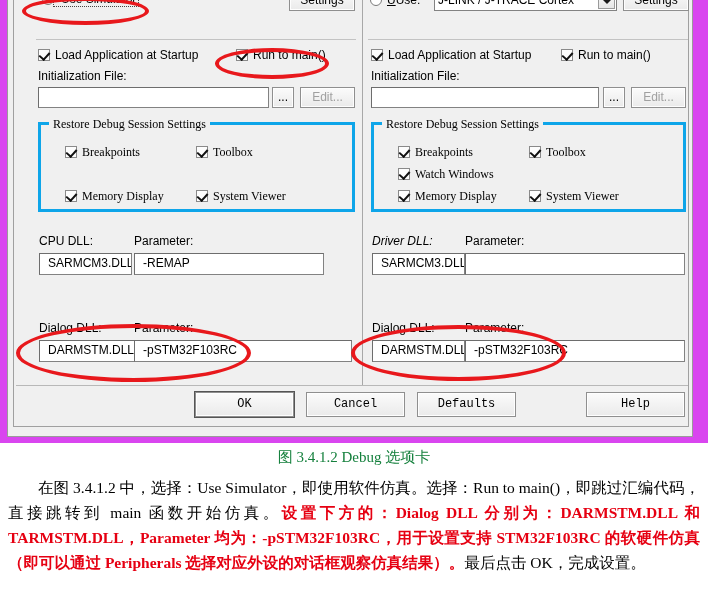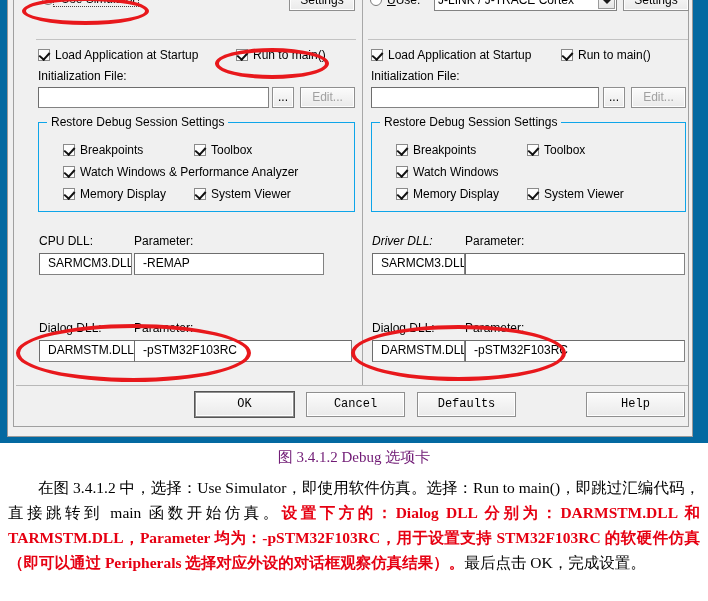--- a/index.html
+++ b/index.html
@@ -9,21 +9,21 @@
     font-family:"Liberation Sans", sans-serif;
     font-size:12px;
     color:#000;
     position:relative;
     overflow:hidden;
   }
 
   
   #dialog-window{
     position:absolute;left:0;top:0;width:708px;height:443px;
-    background:#0369a1;
+    background:#d946ef;
     box-sizing:border-box;
     padding:0 0 0 7px;
   }
   #dialog-inner{
     position:absolute;left:7px;top:-6px;width:686px;height:443px;
     background:#f0f0f0;
     border:1px solid #9a9a9a;
     box-sizing:border-box;
   }
   #tab-body{
@@ -104,21 +104,21 @@
   .combo .arrowbtn::after{
     content:"";position:absolute;left:4px;top:7px;
     border-left:4px solid transparent;border-right:4px solid transparent;
     border-top:4px solid #1a1a1a;
   }
 
   .hr{position:absolute;height:1px;background:#c3c3c3;}
 
   
   .group{
-    position:absolute;border:1px solid #0ea5e9;box-sizing:border-box;
+    position:absolute;border:3px solid #0ea5e9;box-sizing:border-box;font-family:Liberation Serif, serif;
   }
   .group > .gtitle{
     position:absolute;top:-8px;left:8px;background:#f0f0f0;
     padding:0 4px;font-size:12px;color:#000;white-space:nowrap;
   }
 
   .caption{position:absolute;font-size:12px;color:#000;white-space:nowrap;}
 
   
   .ring{
@@ -126,21 +126,21 @@
     box-sizing:border-box;pointer-events:none;
   }
 
   
   #text-area{
     position:absolute;left:0;top:443px;width:708px;height:158px;
     background:#fff;
   }
   #fig-caption{
     position:absolute;top:5px;left:0;width:708px;text-align:center;
-    font-family:"Liberation Serif", serif;font-size:15px;color:#701a75;
+    font-family:"Liberation Serif", serif;font-size:15px;color:#15803d;
   }
   #body-text{
     position:absolute;top:32px;left:8px;width:692px;
     font-family:"Liberation Serif", serif;font-size:15.5px;
     line-height:25px;color:#000;text-align:justify;
   }
   #body-text .red{color:#e60012;font-weight:bold;}
   #indent{display:inline-block;width:30px;}
 </style>
 </head>
@@ -175,23 +175,20 @@
         <div class="btn small disabled" style="position:absolute;left:286px;top:98px;width:55px;">Edit...</div>
 
         <div class="group" style="left:24px;top:133px;width:317px;height:90px;">
           <span class="gtitle">Restore Debug Session Settings</span>
 
           <div class="row" style="left:24px;top:20px;">
             <span class="cb checked"></span><span class="lbl">Breakpoints</span>
           </div>
           <div class="row" style="left:155px;top:20px;">
             <span class="cb checked"></span><span class="lbl">Toolbox</span>
-          </div>
-          <div class="row" style="left:24px;top:42px;">
-            <span class="cb checked"></span><span class="lbl">Watch Windows &amp; Performance Analyzer</span>
           </div>
           <div class="row" style="left:24px;top:64px;">
             <span class="cb checked"></span><span class="lbl">Memory Display</span>
           </div>
           <div class="row" style="left:155px;top:64px;">
             <span class="cb checked"></span><span class="lbl">System Viewer</span>
           </div>
         </div>
 
         <div class="caption" style="left:25px;top:245px;">CPU DLL:</div>

